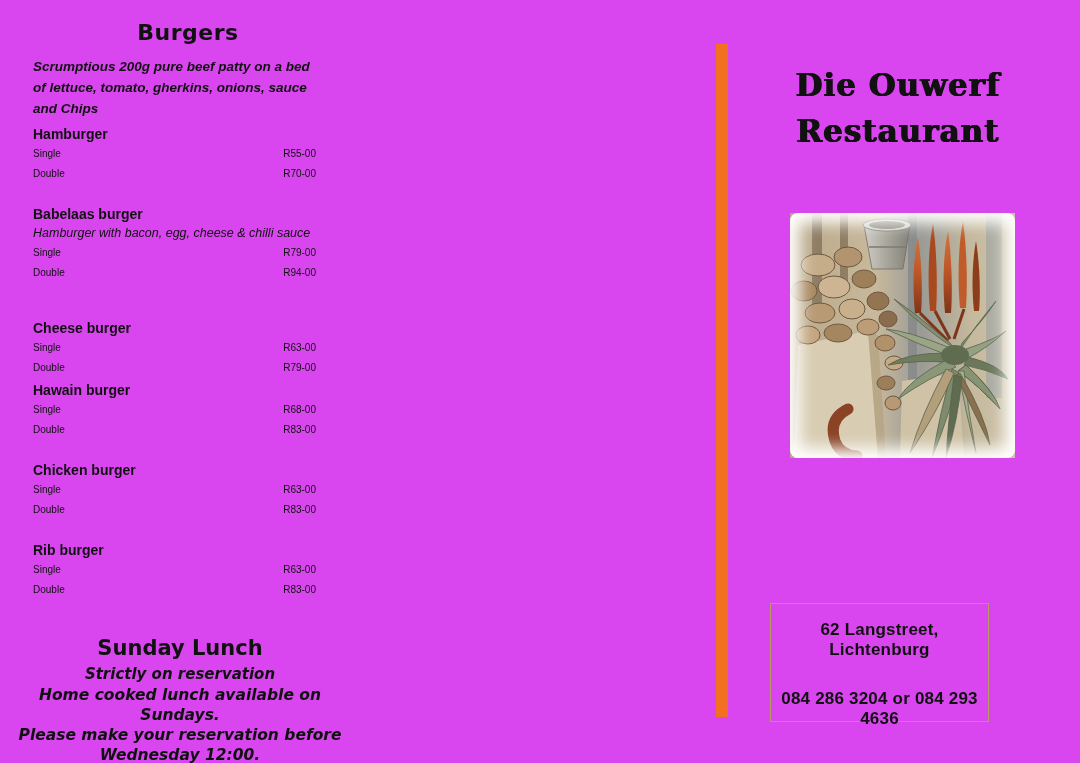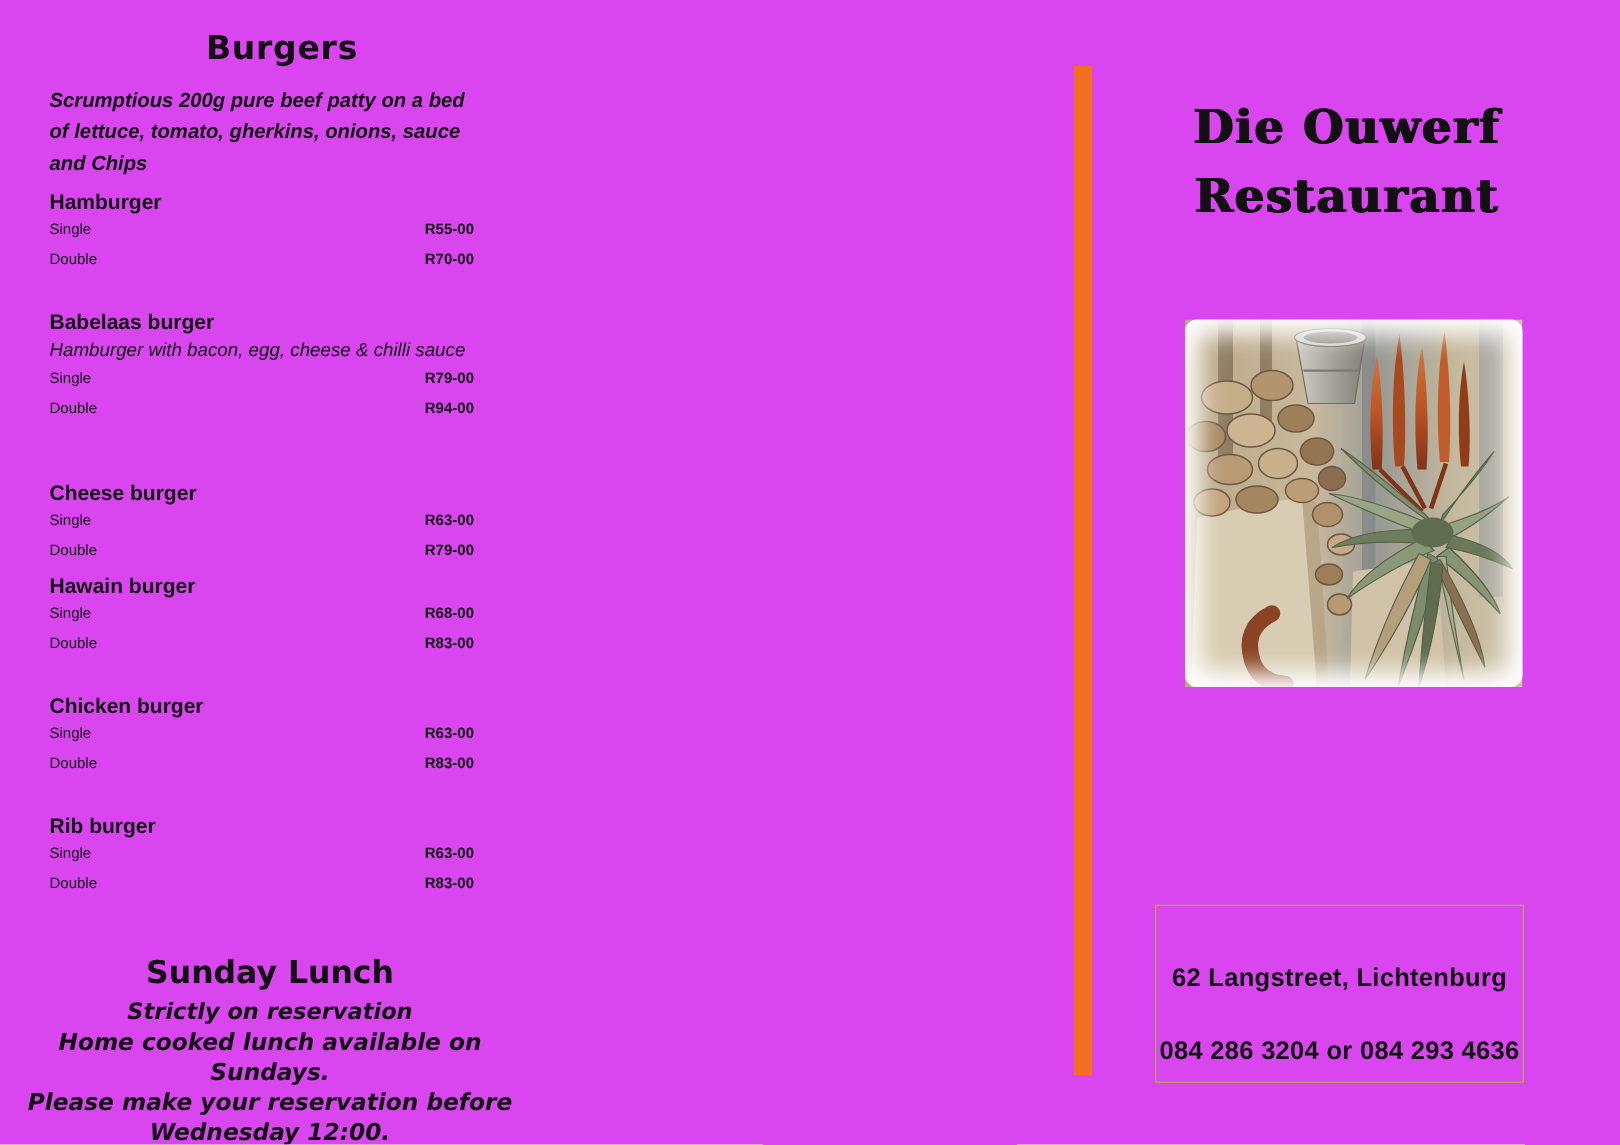--- a/index.html
+++ b/index.html
@@ -24,21 +24,21 @@
     line-height:21px;
   }
   .menu-items { position:absolute; left:33px; top:0; width:283px; }
   .menu-item { position:absolute; left:0; width:283px; }
   .item-name { font-size:14px; font-weight:bold; line-height:20px; }
   .item-note { font-size:12.5px; font-style:italic; line-height:19px; white-space:nowrap; }
   .price-row {
     display:flex; justify-content:space-between;
     font-size:10px; line-height:20px;
   }
-  .price-row .price { font-weight:bold; }
+  .price-row .price { font-weight:normal; }
   .pos-1 { top:124px; } .pos-2 { top:204px; } .pos-3 { top:318px; }
   .pos-4 { top:380px; } .pos-5 { top:460px; } .pos-6 { top:540px; }
 
   
   .sunday {
     position:absolute; left:5px; top:634px; width:350px;
     text-align:center; font-family:"DejaVu Sans", sans-serif;
   }
   .sunday-title { font-size:21px; font-weight:bold; line-height:28px; }
   .sunday-sub { font-size:15px; font-weight:bold; font-style:italic; line-height:21px; margin-top:2px; }
@@ -61,24 +61,24 @@
   .artwork {
     position:absolute; left:790px; top:213px; width:225px; height:245px;
   }
   .artwork svg { display:block; width:100%; height:100%; }
   .artwork .fade {
     position:absolute; inset:0; pointer-events:none;
     box-shadow: inset 0 0 16px 10px #ffffff;
     border-radius:8px;
   }
   .info-box {
-    position:absolute; left:770px; top:603px; width:246px; height:119px;
+    position:absolute; left:770px; top:603px; width:219px; height:119px;
     border:1px solid #b69a62;
     display:flex; flex-direction:column; align-items:center;
-    padding-top:38px; gap:29px;
+    padding-top:16px; gap:29px;
     text-align:center;
   }
   .info-line { font-size:17px; font-weight:bold; letter-spacing:0.2px; }
 </style>
 </head>
 <body>
 
 <div class="page">
 
   <div class="menu-title">Burgers</div>

